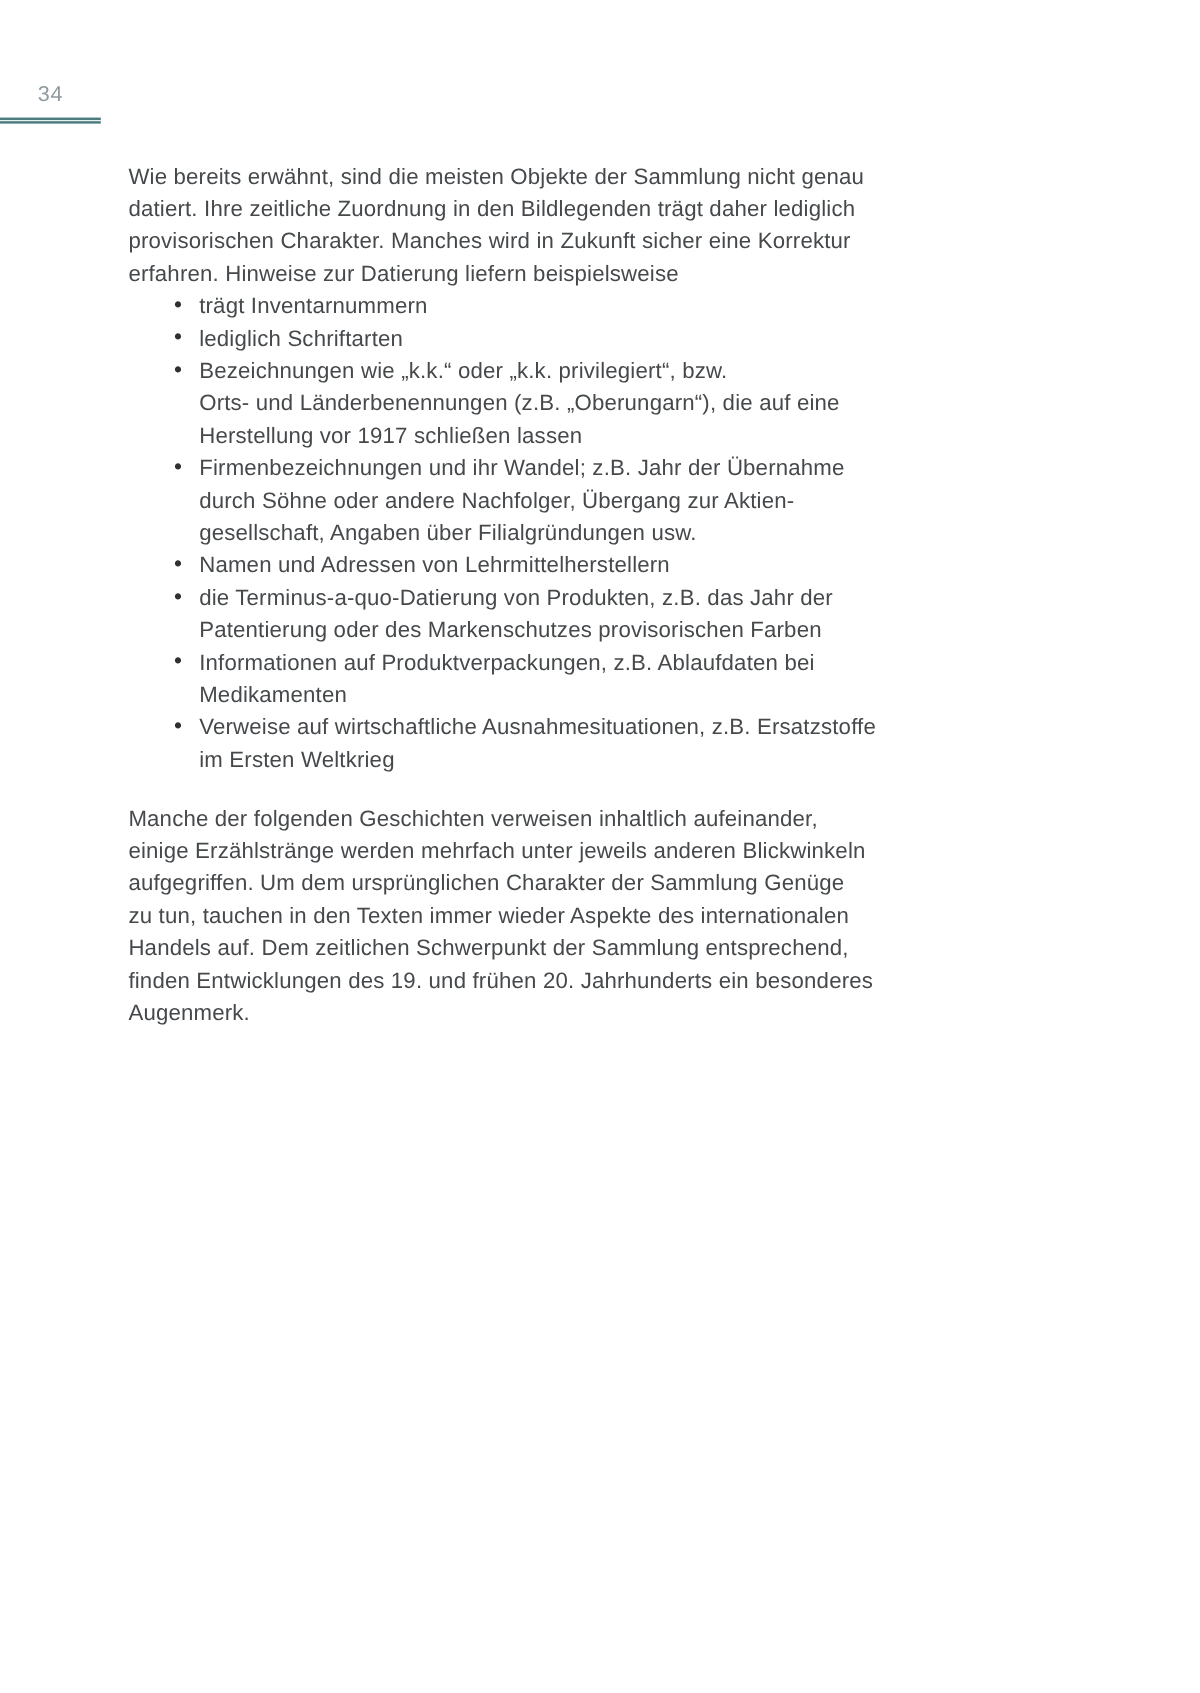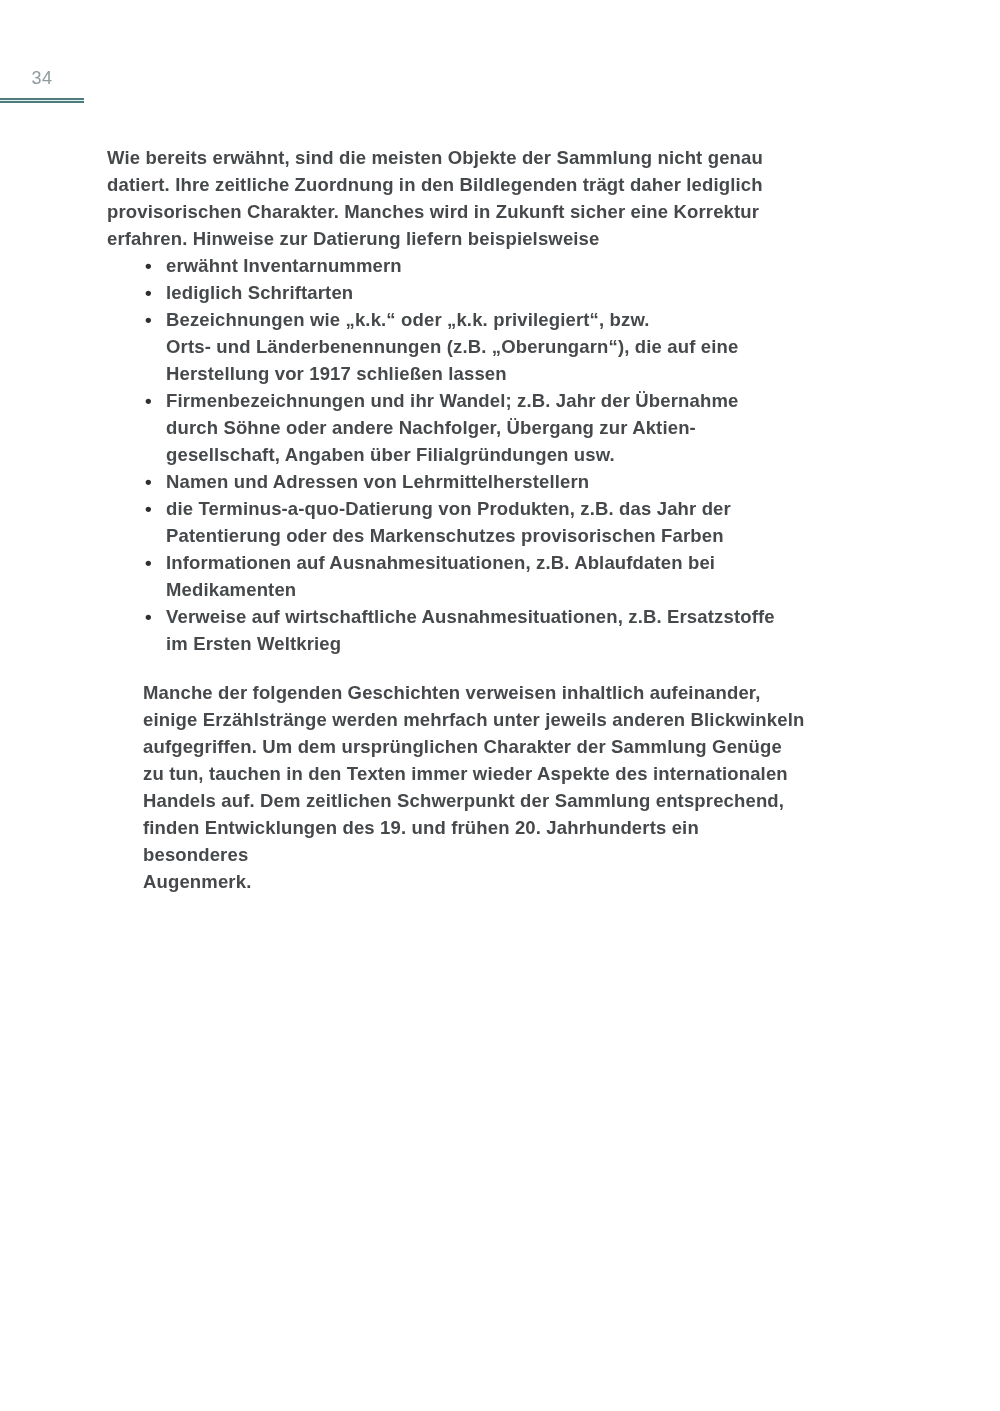--- a/index.html
+++ b/index.html
@@ -31,35 +31,34 @@
     margin-top: 10px;
     height: 1px;
     background: #e9f0f0;
     border-top: 2px solid #4d7c7f;
     border-bottom: 2px solid #4d7c7f;
   }
   
   .content {
     position: absolute;
     left: 107px;
-    top: 144px;
+    top: 133px;
     width: 700px;
     color: #46494b;
     font-size: 18.5px;
     line-height: 27px;
     letter-spacing: 0.15px;
-    font-weight: 700;
+    font-weight: 400;
   }
   .para {
     margin: 0;
     white-space: pre-line;
   }
   .para-closing {
     margin-top: 22px;
-    margin-left: 36px;
   }
   ul.dating-list {
     list-style: none;
     margin: 0;
     padding: 0;
   }
   ul.dating-list li {
     display: flex;
     align-items: flex-start;
   }
@@ -89,21 +88,21 @@
   <div class="content">
 
     <p class="para">Wie bereits erwähnt, sind die meisten Objekte der Sammlung nicht genau
 datiert. Ihre zeitliche Zuordnung in den Bildlegenden trägt daher lediglich
 provisorischen Charakter. Manches wird in Zukunft sicher eine Korrektur
 erfahren. Hinweise zur Datierung liefern beispielsweise</p>
 
     <ul class="dating-list">
       <li>
         <span class="bullet">•</span>
-        <span class="li-text">erwähnt Inventarnummern</span>
+        <span class="li-text">trägt Inventarnummern</span>
       </li>
       <li>
         <span class="bullet">•</span>
         <span class="li-text">lediglich Schriftarten</span>
       </li>
       <li>
         <span class="bullet">•</span>
         <span class="li-text">Bezeichnungen wie „k.k.“ oder „k.k. privilegiert“, bzw.
 Orts- und Länderbenennungen (z.B. „Oberungarn“), die auf eine
 Herstellung vor 1917 schließen lassen</span>
@@ -118,21 +117,21 @@
         <span class="bullet">•</span>
         <span class="li-text">Namen und Adressen von Lehrmittelherstellern</span>
       </li>
       <li>
         <span class="bullet">•</span>
         <span class="li-text">die Terminus-a-quo-Datierung von Produkten, z.B. das Jahr der
 Patentierung oder des Markenschutzes provisorischen Farben</span>
       </li>
       <li>
         <span class="bullet">•</span>
-        <span class="li-text">Informationen auf Ausnahmesituationen, z.B. Ablaufdaten bei
+        <span class="li-text">Informationen auf Produktverpackungen, z.B. Ablaufdaten bei
 Medikamenten</span>
       </li>
       <li>
         <span class="bullet">•</span>
         <span class="li-text">Verweise auf wirtschaftliche Ausnahmesituationen, z.B. Ersatzstoffe
 im Ersten Weltkrieg</span>
       </li>
     </ul>
 
     <p class="para para-closing">Manche der folgenden Geschichten verweisen inhaltlich aufeinander,

